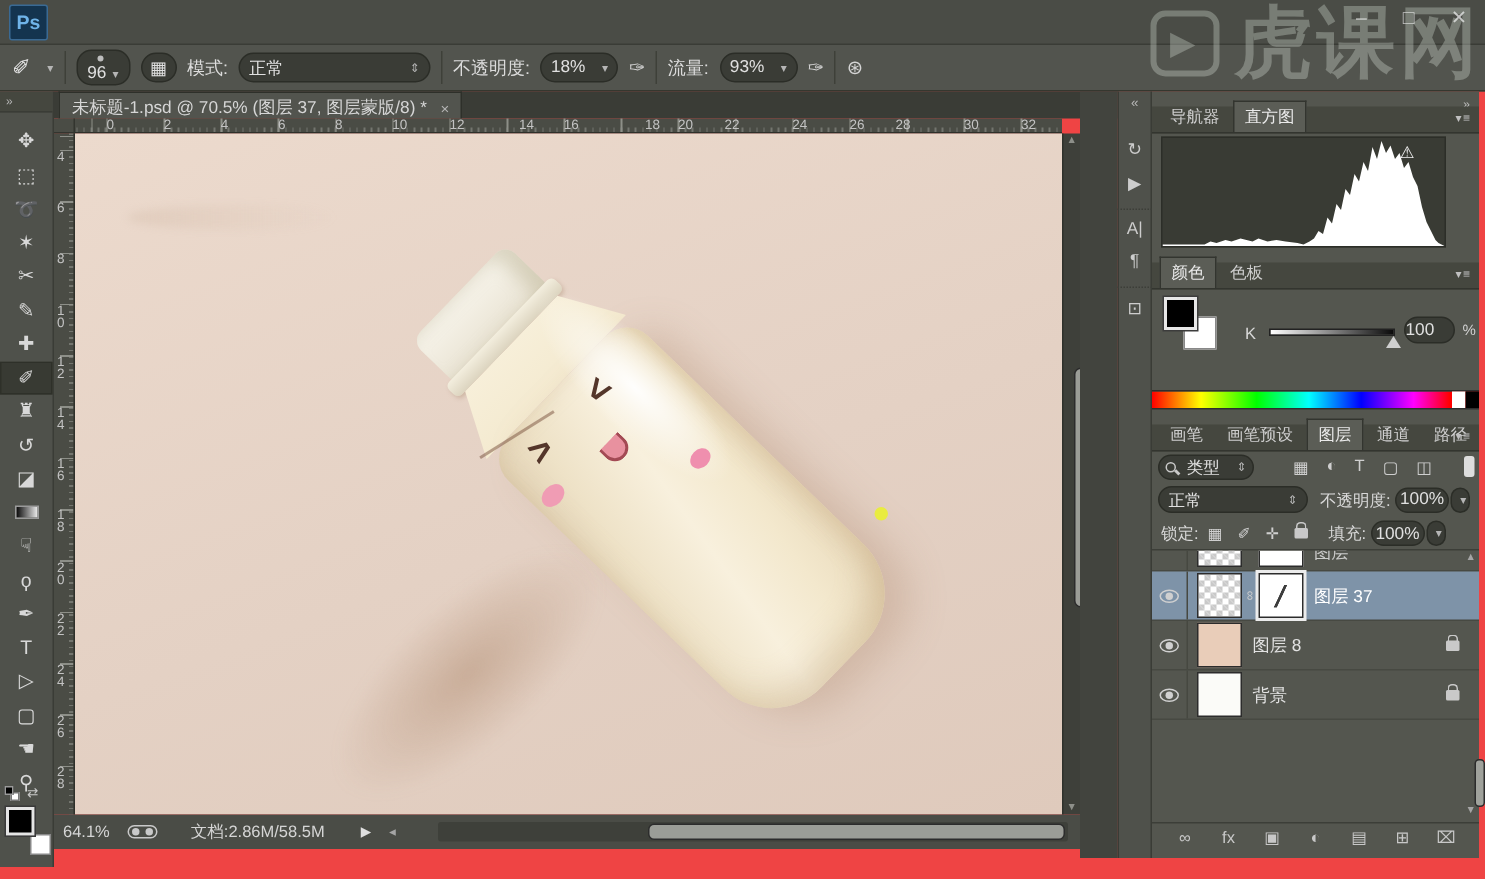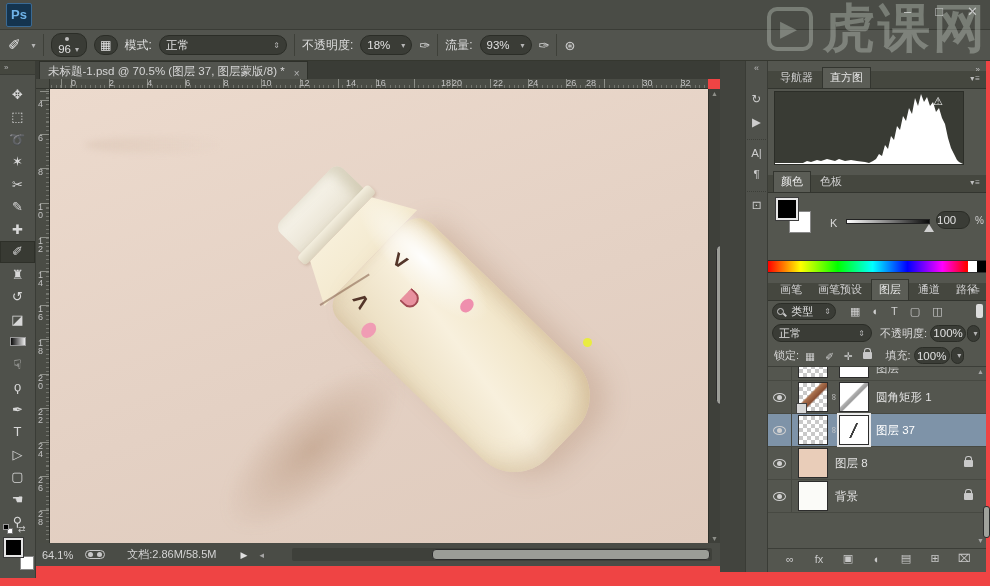--- a/index.html
+++ b/index.html
@@ -121,21 +121,21 @@
 .csw-fg{left:8px;top:4px;width:22px;height:22px;background:#000;border:2px solid #e8e8e8;box-shadow:0 0 0 1px #3c3c3c;z-index:2}
 .csw-bg{left:21px;top:17px;width:22px;height:22px;background:#fff;border:1px solid #888}
 .k-label{position:absolute;left:62px;top:23px;font-size:11px;color:#d8d8d8}
 .k-slider{position:absolute;left:78px;top:25px;width:84px;height:5px;background:linear-gradient(90deg,#fff,#0a0a0a);border:1px solid #222}
 .k-thumb{position:absolute;left:156px;top:30px;width:0;height:0;border-left:5px solid transparent;border-right:5px solid transparent;border-bottom:8px solid #cfcfcf}
 .k-value{position:absolute;left:168px;top:17px;width:34px;height:18px;justify-content:flex-start}
 .k-pct{position:absolute;left:207px;top:21px;font-size:10px;color:#d0d0d0}
 .spectrum{position:absolute;left:0;top:199px;width:218px;height:13px;background:linear-gradient(90deg,#f00 0%,#ff0 15%,#0f0 32%,#0ff 48%,#00f 64%,#f0f 80%,#f00 91%);border-top:1px solid #2e2e2e;border-bottom:1px solid #2e2e2e}
 .spec-w{position:absolute;right:9px;top:0;width:9px;height:100%;background:#fff}
 .spec-b{position:absolute;right:0;top:0;width:9px;height:100%;background:#000}
-.filter-row{position:absolute;left:0;top:240px;width:218px;height:21px;display:flex;align-items:center;gap:0}
+.filter-row{position:absolute;left:0;top:240px;width:218px;height:21px;display:flex;align-items:center;gap:12px}
 .search-box{margin-left:4px;width:64px;height:17px;padding:0 4px;justify-content:space-between}
 .mag{position:relative;width:7px;height:7px;border:1.5px solid #c9c9c9;border-radius:50%}
 .mag::after{content:'';position:absolute;left:5px;top:5px;width:4px;height:1.5px;background:#c9c9c9;transform:rotate(45deg)}
 .f-icons{display:flex;gap:12px;margin-left:14px}
 .f-icon{font-size:11px;color:#cfcfcf}
 .filter-toggle{position:absolute;right:3px;top:3px;width:7px;height:14px;background:#ddd;border-radius:2px}
 .blend-row{position:absolute;left:0;top:262px;width:218px;height:20px;display:flex;align-items:center}
 .blend-select{margin-left:4px;width:100px;height:18px;padding:0 6px;justify-content:space-between}
 .op-label{margin-left:8px;font-size:11px;color:#d8d8d8;white-space:nowrap}
 .val-box{width:36px;height:17px;justify-content:center;margin-left:3px}
@@ -317,26 +317,26 @@
   <div class="hruler" id="hruler-nums">
       <span class="hnum" style="left: 21px;">0</span>
       <span class="hnum" style="left: 59.1px;">2</span>
       <span class="hnum" style="left: 97.2px;">4</span>
       <span class="hnum" style="left: 135.3px;">6</span>
       <span class="hnum" style="left: 173.4px;">8</span>
       <span class="hnum" style="left: 211.5px;">10</span>
       <span class="hnum" style="left: 249.6px; text-align: right;">12</span>
       <span class="hnum" style="left: 296px;">14</span>
       <span class="hnum" style="left: 325.8px;">16</span>
-      <span class="hnum" style="left: 359px; padding-left: 32px;">18</span>
+      <span class="hnum" style="left: 348px; padding-left: 32px;">18</span>
       <span class="hnum" style="left: 402px;">20</span>
-      <span class="hnum" style="left: 443px;">22</span>
+      <span class="hnum" style="left: 433px;">22</span>
       <span class="hnum" style="left: 478.2px;">24</span>
       <span class="hnum" style="left: 516.3px;">26</span>
-      <span class="hnum" style="left: 536px;">28</span>
+      <span class="hnum" style="left: 547px;">28</span>
       <span class="hnum" style="left: 592.5px;">30</span>
       <span class="hnum" style="left: 630.6px;">32</span>
     </div>
   <div class="vruler" id="vruler-nums">
       <span class="vnum" style="top: 11px;">4</span>
       <span class="vnum" style="top: 45.2px;">6</span>
       <span class="vnum" style="top: 79.4px;">8</span>
       <span class="vnum" style="top: 113.6px;">1<br>0</span>
       <span class="vnum" style="top: 147.8px;">1<br>2</span>
       <span class="vnum" style="top: 182px;">1<br>4</span>
@@ -491,29 +491,20 @@
     </div>
 
     <div class="layer-rows" id="layer-rows">
         <div class="layer-row partial">
           <span class="eye-cell"></span>
           <span class="thumb checker"></span>
           <span class="chain-i">∞</span>
           <span class="mask m-plain"></span>
           <span class="lname">图层</span>
         </div>
-        <div class="layer-row">
-          <span class="eye-cell">
-            <span class="eye-i"></span>
-          </span>
-          <span class="thumb stroke"></span>
-          <span class="chain-i">∞</span>
-          <span class="mask m-streak"></span>
-          <span class="lname">圆角矩形 1</span>
-        </div>
         <div class="layer-row selected">
           <span class="eye-cell">
             <span class="eye-i"></span>
           </span>
           <span class="thumb checker"></span>
           <span class="chain-i">∞</span>
           <span class="mask m-mark"></span>
           <span class="lname">图层 37</span>
         </div>
         <div class="layer-row">

